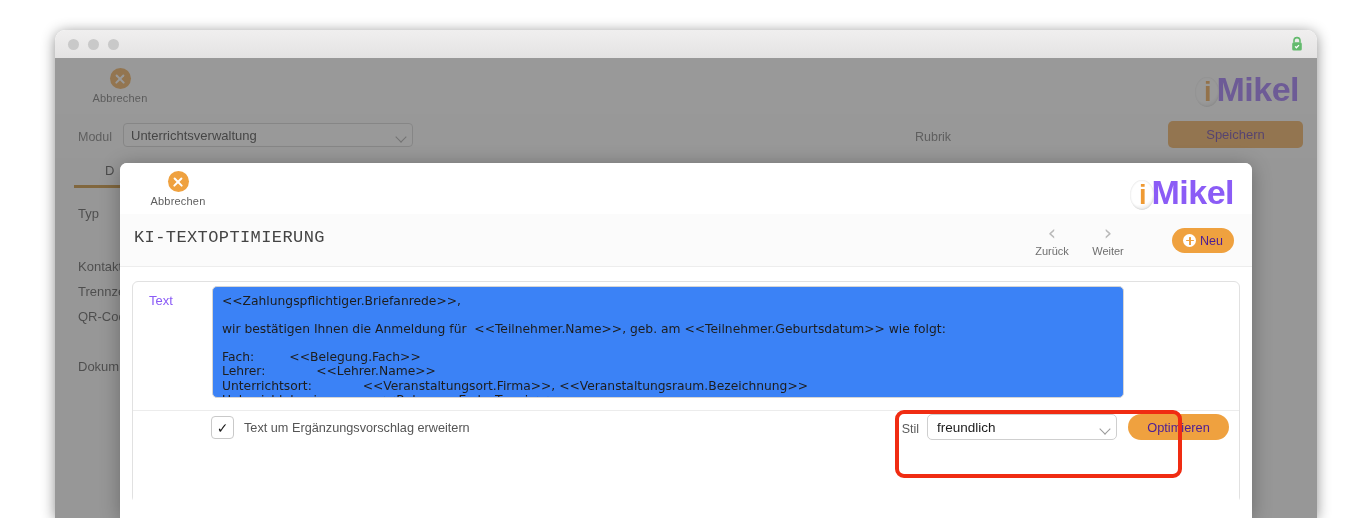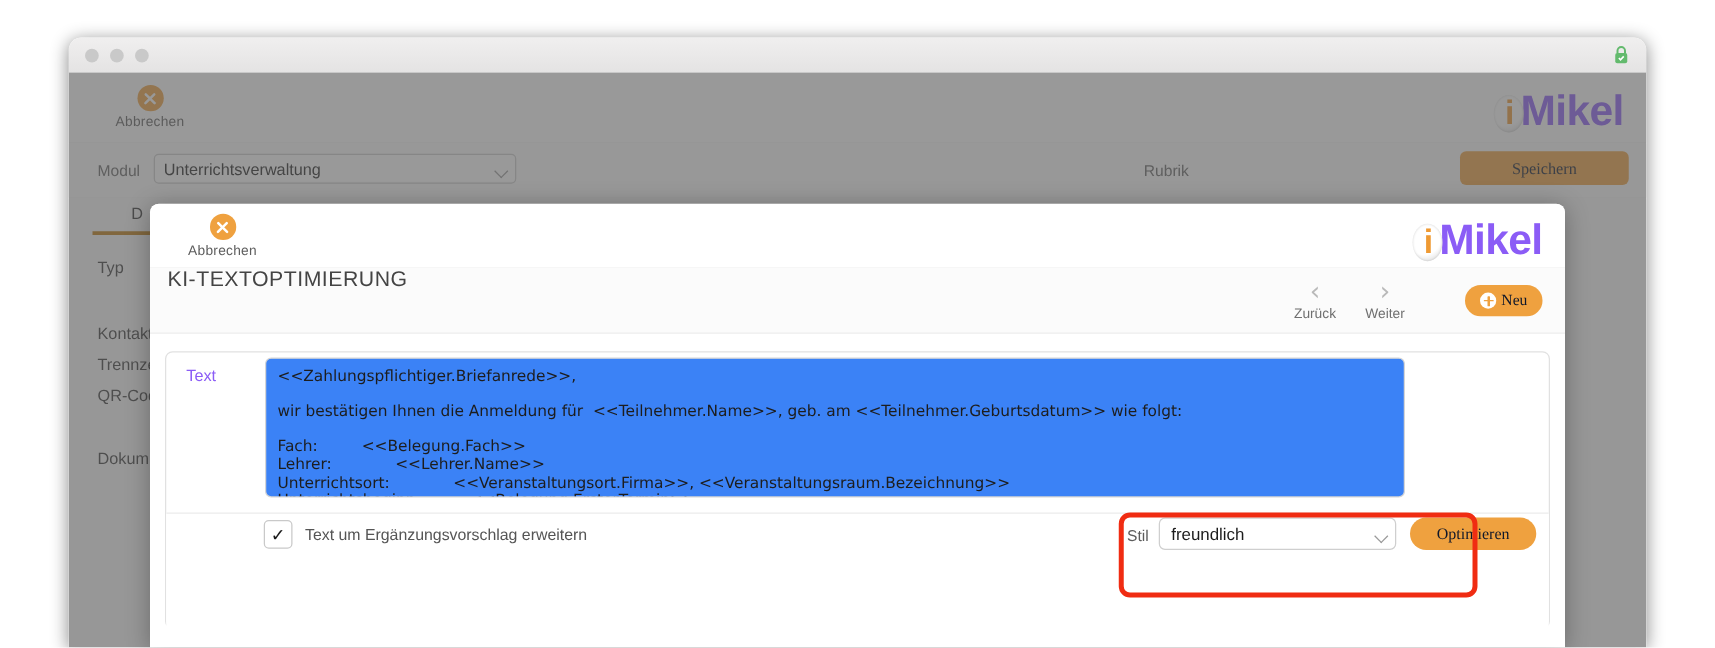--- a/index.html
+++ b/index.html
@@ -162,25 +162,25 @@
     position: absolute;
     right: 7px;
     top: 9px;
     width: 7px; height: 7px;
     border-right: 1.4px solid #9a9a9a;
     border-bottom: 1.4px solid #9a9a9a;
     transform: rotate(45deg);
   }
   .btn-orange {
     background: #efa13f;
-    color: #0f172a;
+    color: #4c1d95;
     border: none;
     border-radius: 5px;
     font-size: 13px;
-    font-family: Liberation Serif, serif;
+    font-family: Liberation Sans, sans-serif;
     cursor: pointer;
   }
   #save-button {
     position: absolute;
     right: 14px;
     top: 7px;
     width: 135px;
     height: 27px;
   }
 
@@ -260,25 +260,26 @@
     position: absolute;
     left: 0; top: 51px;
     width: 100%;
     height: 52px;
     background: #fbfbfb;
     border-bottom: 1px solid #ededed;
   }
   #modal-title {
     position: absolute;
     left: 14px;
-    top: 0;
+    top: 14px;
     font-size: 17px;
     color: #444;
     letter-spacing: 0.4px;
     font-weight: normal;
+    font-family: Liberation Mono, monospace;
   }
   .nav-arrow-block {
     position: absolute;
     text-align: center;
     width: 56px;
     top: 8px;
   }
   .nav-chev {
     font-size: 21px;
     color: #b9b9b9;

